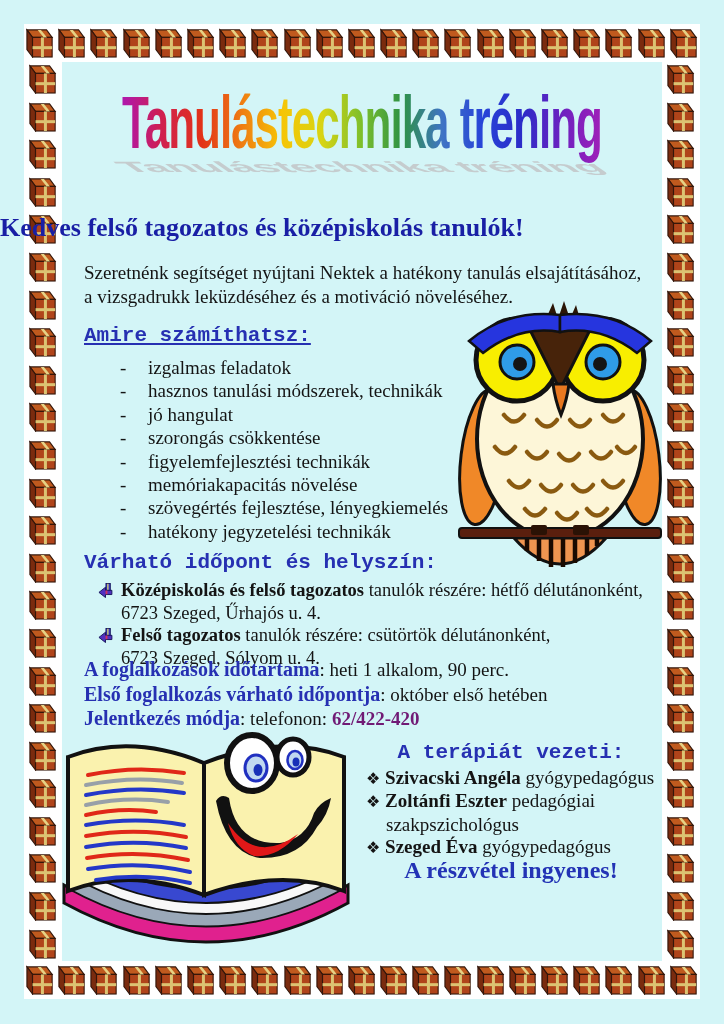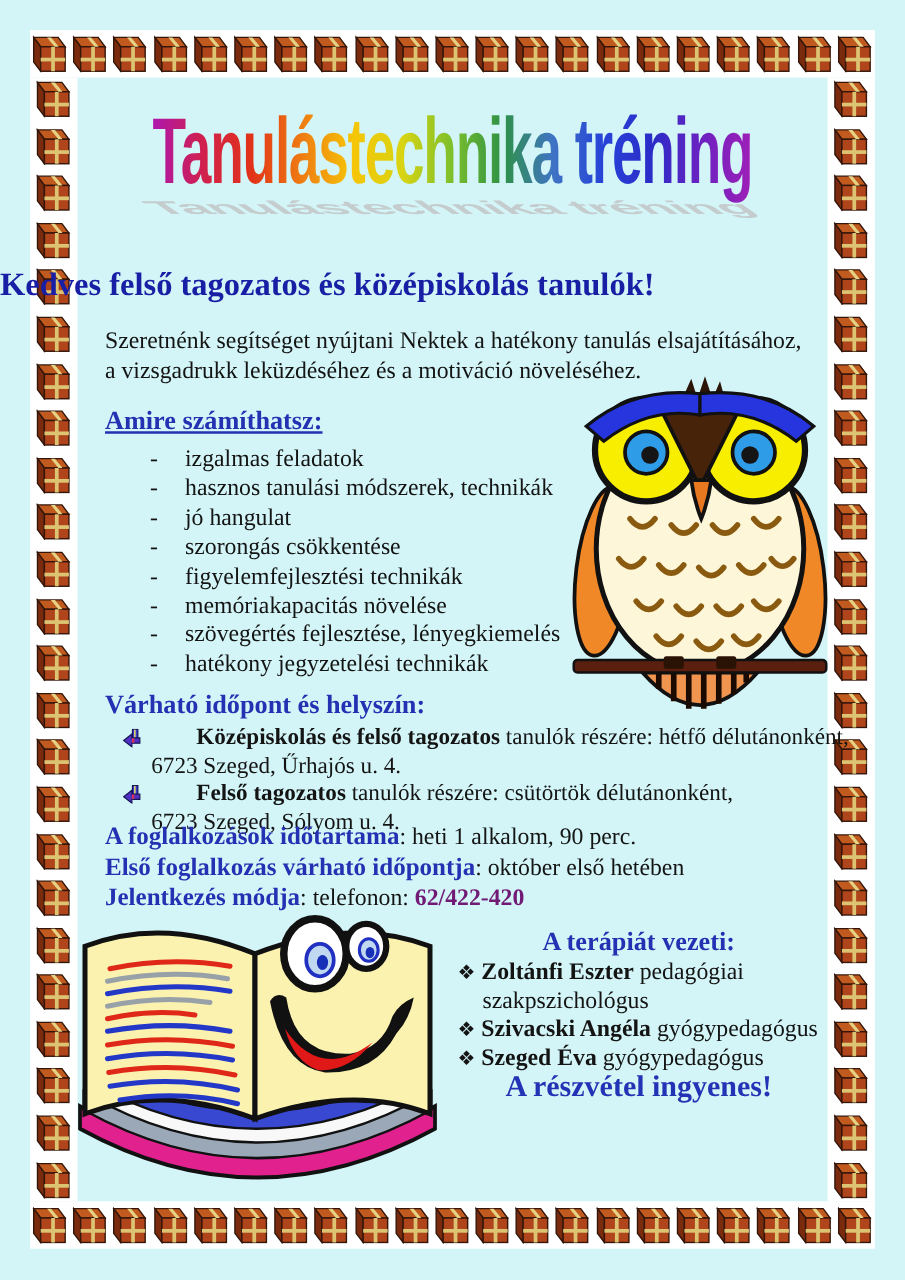--- a/index.html
+++ b/index.html
@@ -33,33 +33,33 @@
 
   .greeting{
     position:absolute; left:0; top:213px; width:724px; 
     font-weight:bold; font-size:26px; color:#191fa5;
   }
   .intro{
     position:absolute; left:84px; top:261px; width:566px;
     font-size:19px; line-height:24px; color:#141414;
   }
 
-  .h-blue{ font-weight:bold; font-size:21px; color:#2630b2; }
+  .h-blue{ font-weight:bold; font-size:21px; color:#2630b2;font-family:Liberation Mono, monospace; }
   .expect-heading{ position:absolute; left:84px; top:324px; text-decoration:underline; }
   .expect-list{ position:absolute; left:120px; top:356px; list-style:none; font-size:19px; color:#141414; }
   .expect-list li{ display:flex; line-height:23.4px; }
   .expect-list .dash{ width:28px; flex:0 0 28px; }
 
   .owl{ position:absolute; left:456px; top:297px; width:208px; height:280px; }
 
   .sched-heading{ position:absolute; left:84px; top:551px; }
   .sched-list{ position:absolute; left:98px; top:579px; width:560px; list-style:none; font-size:18.5px; color:#141414; }
   .sched-list li{ position:relative; padding-left:23px; line-height:22.6px; }
   .sched-list .arrow{ position:absolute; left:0; top:4px; width:15px; height:15px; line-height:0; }
-  .sched-list .l1{ white-space:nowrap;margin-left:36px; }
+  .sched-list .l1{ white-space:nowrap; }
   .sched-list b{ font-weight:bold; }
 
   .details{ position:absolute; left:84px; top:658px; }
   .details .row{ line-height:23.6px; white-space:nowrap; }
   .dlabel{ font-weight:bold; font-size:20px; color:#2630b2; }
   .dval{ font-size:19px; color:#141414; }
   .dphone{ font-size:19px; font-weight:bold; color:#701a75; }
 
   .book{ position:absolute; left:56px; top:727px; width:300px; height:228px; }
 
@@ -954,20 +954,20 @@
     <ellipse cx="200" cy="41" rx="11" ry="13" fill="#c0d8f0" stroke="#2030c0" stroke-width="3"></ellipse>
     <ellipse cx="202" cy="43" rx="4.5" ry="6" fill="#1830b8"></ellipse>
     <ellipse cx="239" cy="33" rx="7.5" ry="9" fill="#c0d8f0" stroke="#2030c0" stroke-width="2.5"></ellipse>
     <ellipse cx="240" cy="35" rx="3.5" ry="4.5" fill="#1830b8"></ellipse>
     <path d="M160,74 Q165,66 173,71 Q180,118 224,116 Q250,112 258,86 Q263,76 275,71 Q272,88 261,100 Q244,132 204,131 Q170,126 160,74 Z" fill="#111"></path>
     <path d="M172,96 Q200,138 242,107 Q222,131 198,129 Q179,122 172,96 Z" fill="#e01818"></path>
   </svg>
 
   <div class="h-blue team-heading">A terápiát vezeti:</div>
   <ul class="team-list">
+    <li><span class="dia">❖</span> <b>Szivacski Angéla</b><span> gyógypedagógus</span></li>
     <li><span class="dia">❖</span> <b>Zoltánfi Eszter</b><span> pedagógiai szakpszichológus</span></li>
-    <li><span class="dia">❖</span> <b>Szivacski Angéla</b><span> gyógypedagógus</span></li>
     <li><span class="dia">❖</span> <b>Szeged Éva</b><span> gyógypedagógus</span></li>
   </ul>
 
   <div class="free-note">A részvétel ingyenes!</div>
 
 </div>
 
 </body></html>

